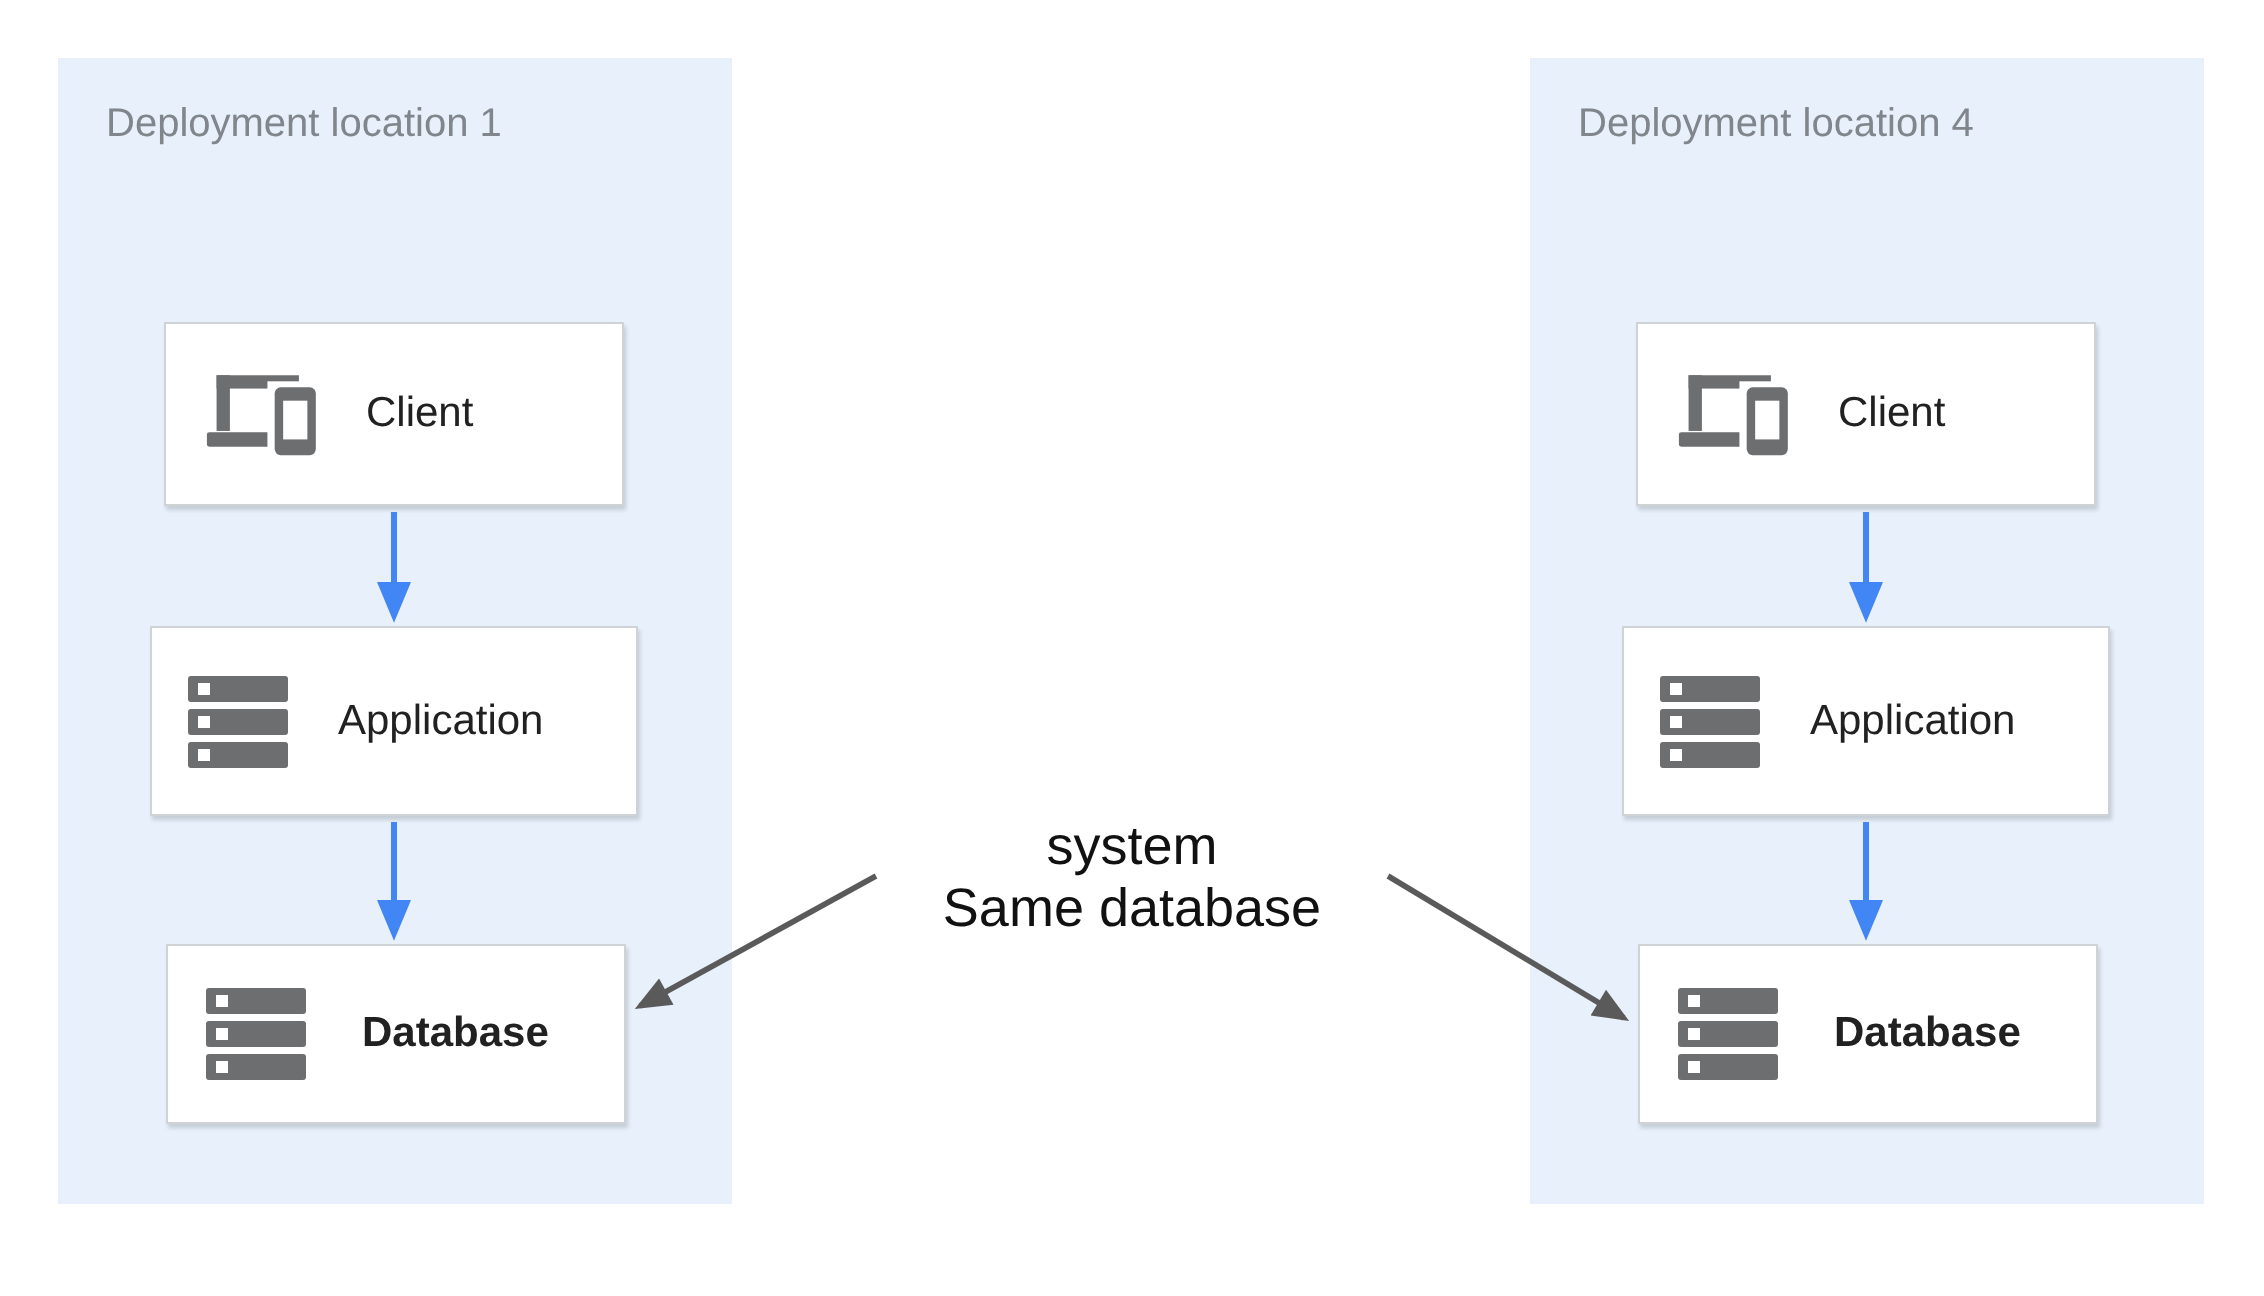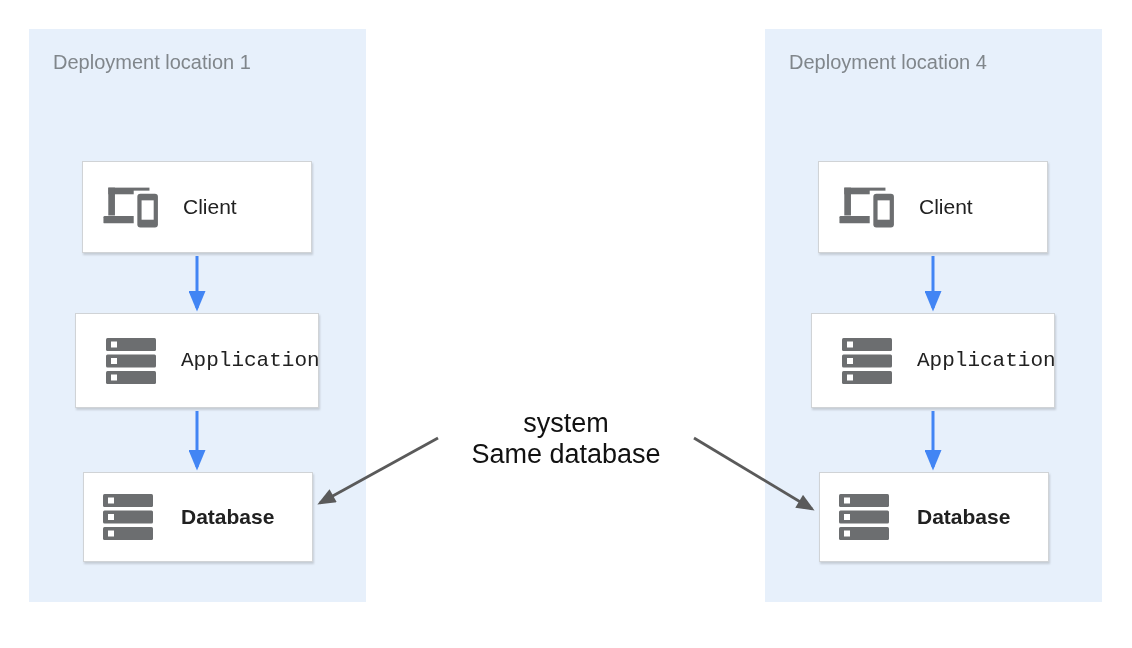--- a/index.html
+++ b/index.html
@@ -21,21 +21,21 @@
 
   .container{position:absolute;top:29px;width:337px;height:573px;background:var(--container-bg);}
   .container-left{left:29px;}
   .container-right{left:765px;}
   .container-title{position:absolute;left:24px;top:22px;font-size:20px;color:var(--container-title);white-space:nowrap;}
 
   .node{position:absolute;display:flex;align-items:center;
     background:var(--node-bg);border:1px solid var(--node-border);
     box-shadow:1px 2px 2px rgba(0,0,0,0.15);}
   .node-client{left:53px;top:132px;width:230px;height:92px;padding-left:20px;gap:21px;align-items:center;}
-  .node-application{left:46px;top:284px;width:244px;height:95px;padding-left:30px;gap:25px;font-family:Liberation Mono, monospace;}
+  .node-application{left:46px;top:284px;width:244px;height:95px;padding-left:18px;gap:25px;}
   .node-database{left:54px;top:443px;width:230px;height:90px;padding-left:19px;gap:28px;font-weight:bold;}
   .node-label{font-size:21px;color:var(--node-label);white-space:nowrap;}
   .icon{display:inline-flex;flex:none;}
 
   .fill-gray{fill:var(--icon-gray);}
   .fill-white{fill:#ffffff;}
 
   .annotation{position:absolute;left:426px;top:408px;width:280px;text-align:center;
     font-size:27px;line-height:31px;color:var(--annotation-text);}
 

